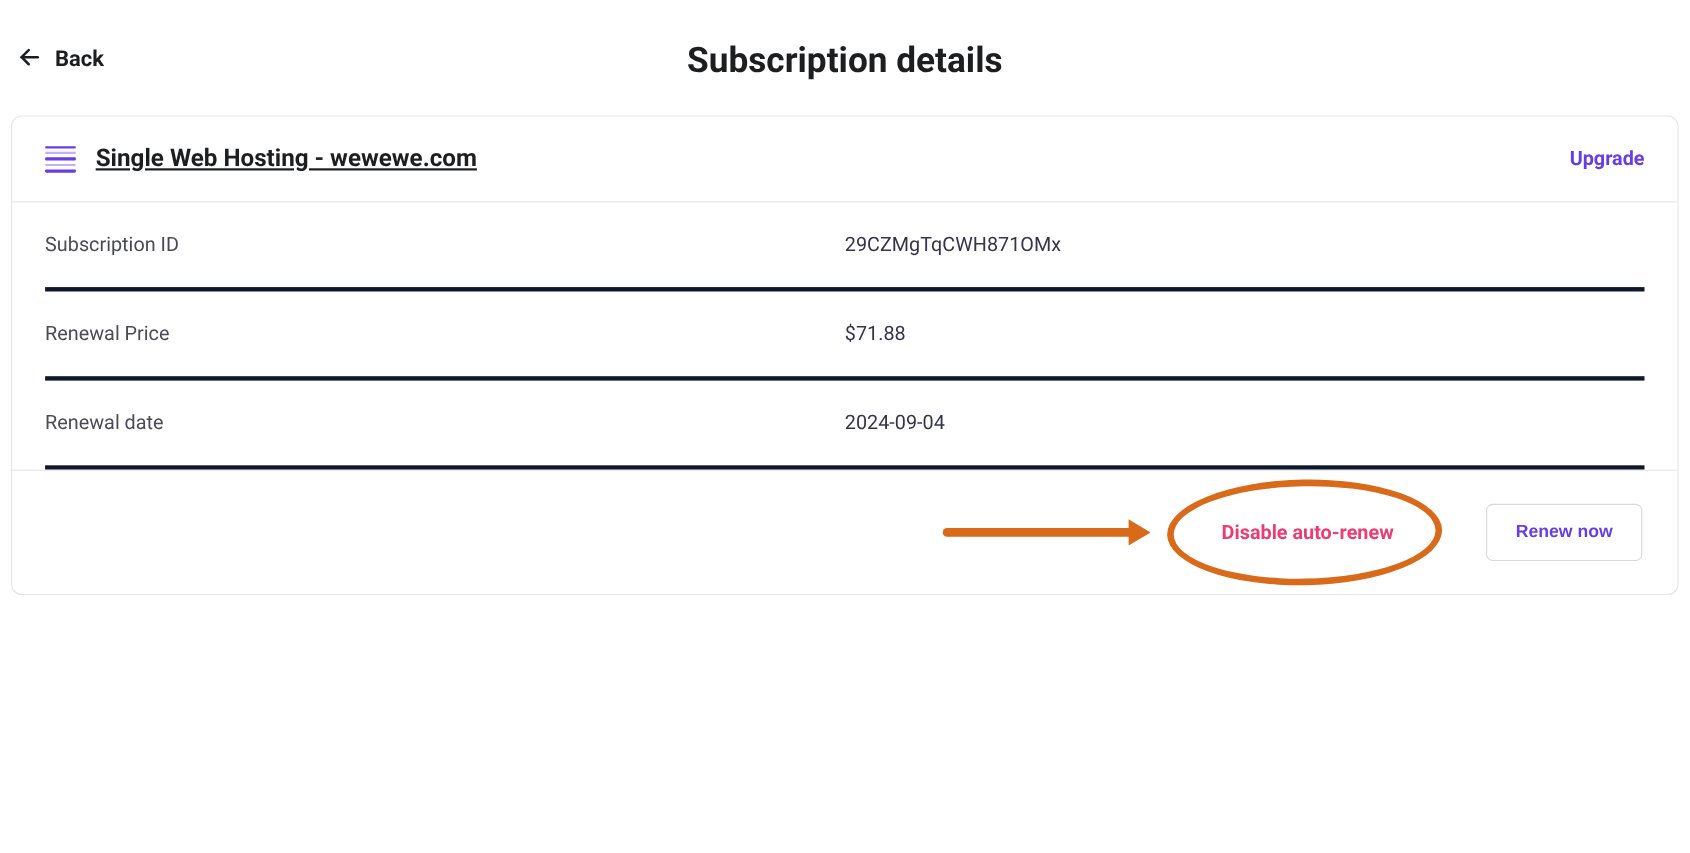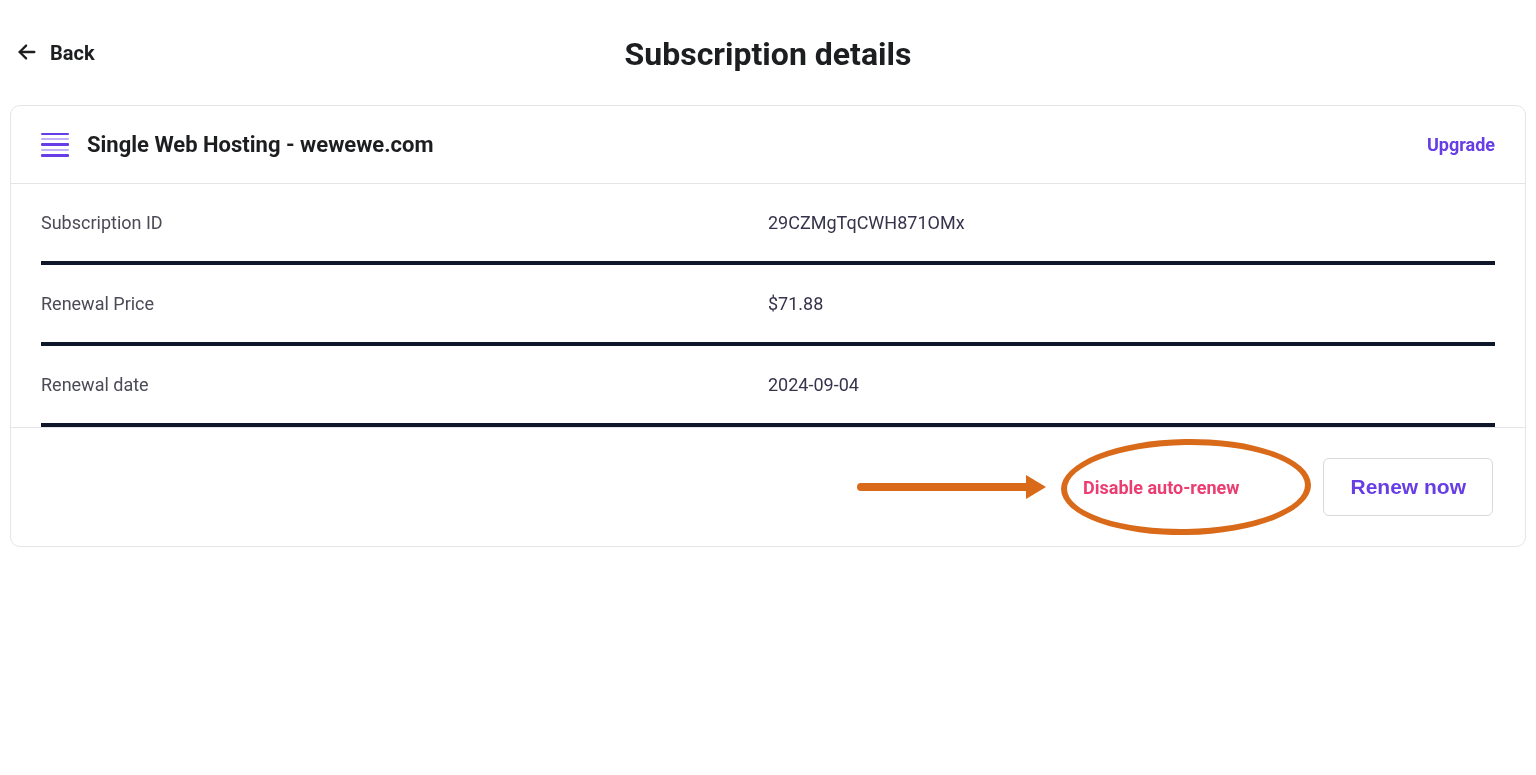--- a/index.html
+++ b/index.html
@@ -74,20 +74,21 @@
       background: #673de6;
       opacity: 0.4;
       border-radius: 1px;
       margin: 1px 0;
     }
     .card-title {
       font-size: 22px;
       font-weight: 700;
       flex: 1;
       color: #1d1e20;
+      text-decoration: underline;
     }
     .upgrade-link {
       color: #673de6;
       font-weight: 700;
       font-size: 18px;
       cursor: pointer;
     }
     .details-list {
       padding: 0 30px;
     }
@@ -147,21 +148,21 @@
       font-size: 18px;
       cursor: pointer;
       position: relative;
       z-index: 2;
     }
     .renew-btn {
       border: 1px solid #d8d8dd;
       background: #fff;
       color: #673de6;
       font-weight: 700;
-      font-size: 21px;
+      font-size: 16px;
       padding: 16px 26px;
       border-radius: 6px;
       cursor: pointer;
     }
     
     .annotation-ellipse {
       position: absolute;
       border: 6px solid #d86a1a;
       border-radius: 50%;
       width: 250px;

